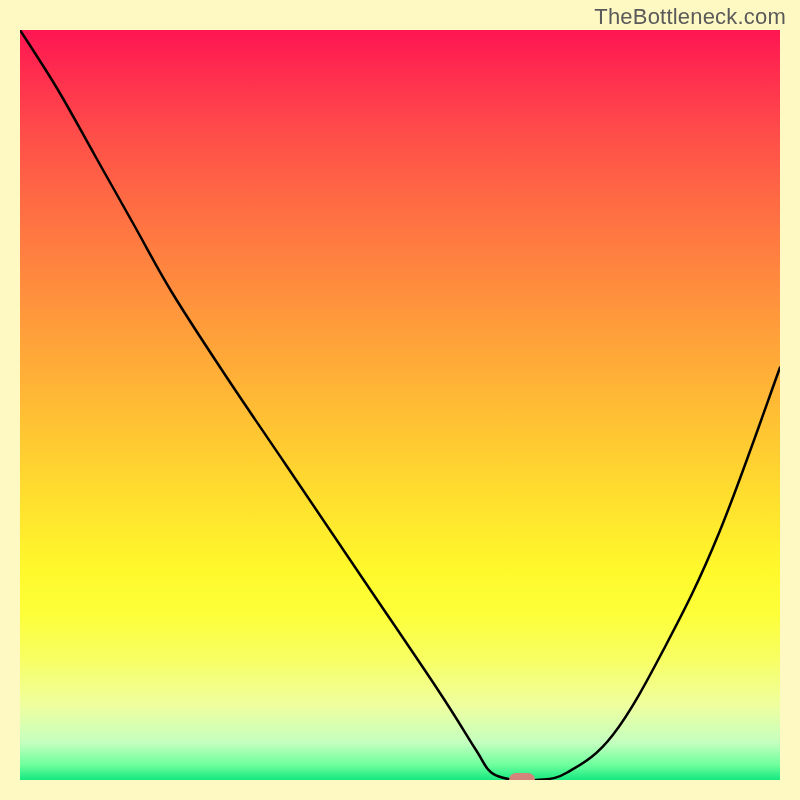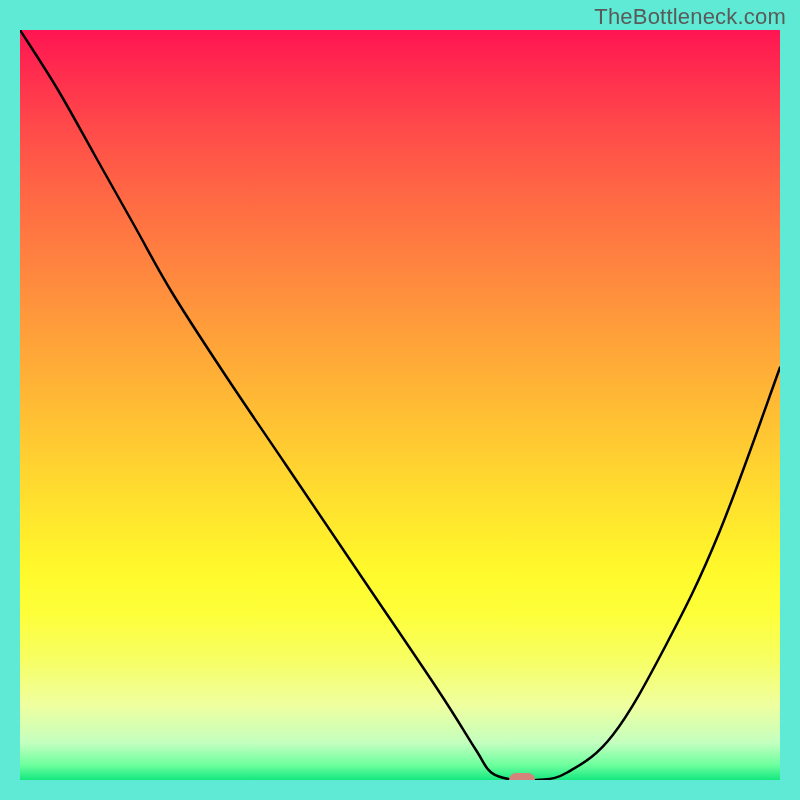--- a/index.html
+++ b/index.html
@@ -1,21 +1,21 @@
 <!DOCTYPE html>
 <html><head>
 <meta charset="utf-8">
 <style>
   * { margin: 0; padding: 0; box-sizing: border-box; }
   html, body { width: 800px; height: 800px; background: #000; overflow: hidden; }
   .container {
     width: 800px;
     height: 800px;
     position: relative;
-    background: #5eead4;
+    background: #fef9c3;
   }
   .watermark {
     position: absolute;
     top: 4px;
     right: 14px;
     font-family: Arial, Helvetica, sans-serif;
     font-size: 22px;
     font-weight: 500;
     color: #5a5a5a;
     z-index: 10;

